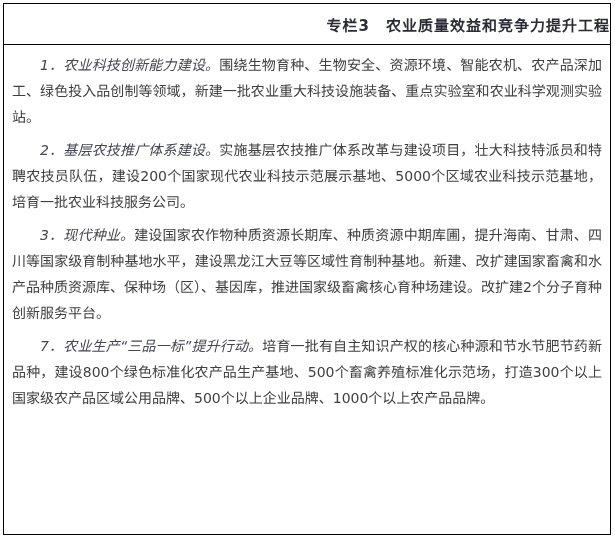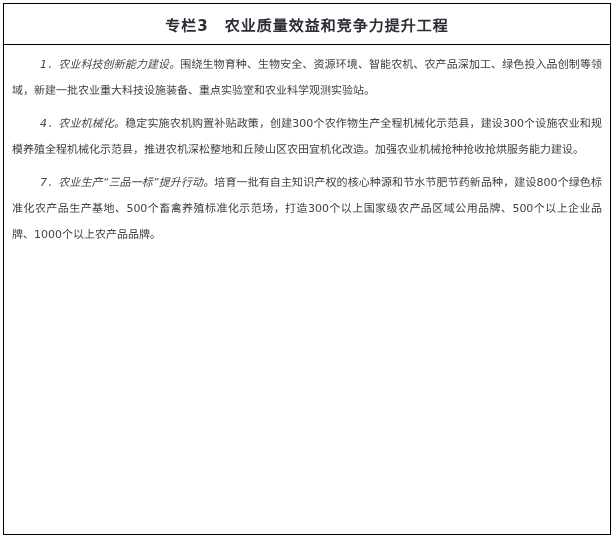--- a/index.html
+++ b/index.html
@@ -24,36 +24,36 @@
     height: 532px;
     border: 1px solid #000000;
     background: #ffffff;
   }
   .column-box-header {
     box-sizing: border-box;
     height: 41px;
     border-bottom: 1px solid #000000;
     display: flex;
     align-items: center;
-    justify-content: center;
+    justify-content: flex-end;
   }
   .column-box-title {
     font-size: 15px;
     font-weight: bold;
     color: #2c2d34;
     letter-spacing: 1px;
   }
   .column-box-body {
     box-sizing: border-box;
     padding: 7px 8px 4px 8px;
   }
   .column-box-body p {
     margin: 0 0 7px 0;
     text-indent: 28px;
-    font-size: 11px;
+    font-size: 14px;
     line-height: 26px;
     color: #404040;
     text-align: justify;
     text-justify: inter-ideograph;
   }
   .para-lead {
     font-style: italic;
     color: #45464e;
   }
   .para-body {
@@ -66,22 +66,23 @@
 <div class="page">
   <div class="column-box">
 
     <div class="column-box-header">
       <span class="column-box-title">专栏3　农业质量效益和竞争力提升工程</span>
     </div>
 
     <div class="column-box-body">
       <p><span class="para-lead">1．农业科技创新能力建设。</span><span class="para-body">围绕生物育种、生物安全、资源环境、智能农机、农产品深加工、绿色投入品创制等领域，新建一批农业重大科技设施装备、重点实验室和农业科学观测实验站。</span></p>
 
+      <p><span class="para-lead">2．基层农技推广体系建设。</span><span class="para-body">实施基层农技推广体系改革与建设项目，壮大科技特派员和特聘农技员队伍，建设200个国家现代农业科技示范展示基地、5000个区域农业科技示范基地，培育一批农业科技服务公司。</span></p>
 
+      <p><span class="para-lead">3．现代种业。</span><span class="para-body">建设国家农作物种质资源长期库、种质资源中期库圃，提升海南、甘肃、四川等国家级育制种基地水平，建设黑龙江大豆等区域性育制种基地。新建、改扩建国家畜禽和水产品种质资源库、保种场（区）、基因库，推进国家级畜禽核心育种场建设。改扩建2个分子育种创新服务平台。</span></p>
 
-      <p><span class="para-lead">4．农业机械化。</span><span class="para-body">稳定实施农机购置补贴政策，创建300个农作物生产全程机械化示范县，建设300个设施农业和规模养殖全程机械化示范县，推进农机深松整地和丘陵山区农田宜机化改造。加强农业机械抢种抢收抢烘服务能力建设。</span></p>
 
 
       <p><span class="para-lead">7．农业生产“三品一标”提升行动。</span><span class="para-body">培育一批有自主知识产权的核心种源和节水节肥节药新品种，建设800个绿色标准化农产品生产基地、500个畜禽养殖标准化示范场，打造300个以上国家级农产品区域公用品牌、500个以上企业品牌、1000个以上农产品品牌。</span></p>
     </div>
 
   </div>
 </div>
 
 </body></html>

